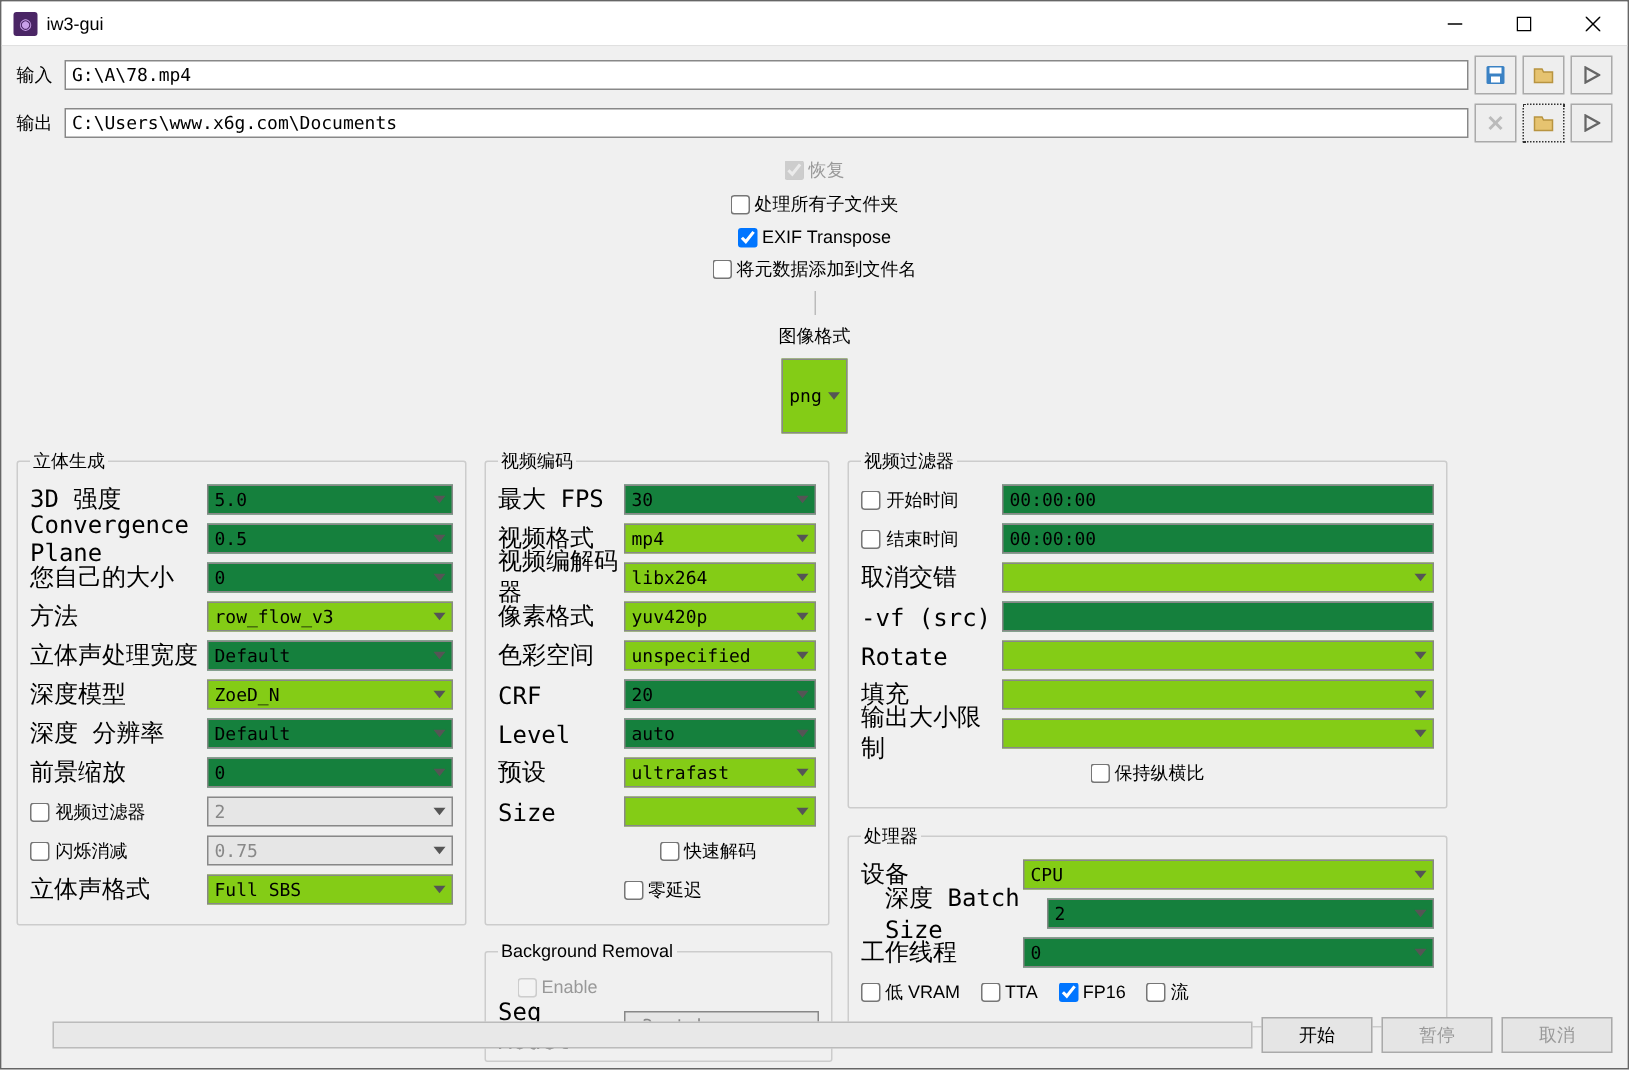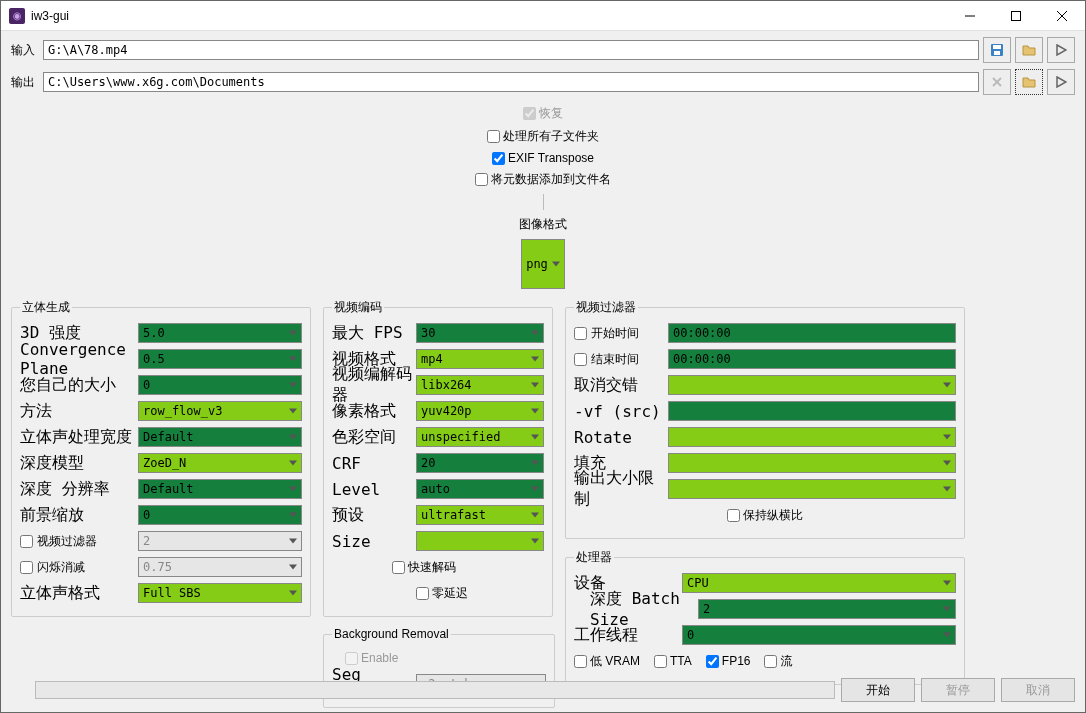--- a/index.html
+++ b/index.html
@@ -265,21 +265,21 @@
             <div class="sel">auto</div>
           </div>
         <div class="form-row">
             <span class="lbl">预设</span>
             <div class="sel gray">ultrafast</div>
           </div>
         <div class="form-row">
             <span class="lbl">Size</span>
             <div class="sel gray"></div>
           </div>
-        <div class="form-row" style="margin-left:60px;">
+        <div class="form-row" style="margin-left:108px;">
             <label class="chk">
               <input type="checkbox" style="">
               <span>快速解码</span>
             </label>
           </div>
         <div class="form-row" style="margin-left:84px;">
             <label class="chk">
               <input type="checkbox" style="">
               <span>零延迟</span>
             </label>

